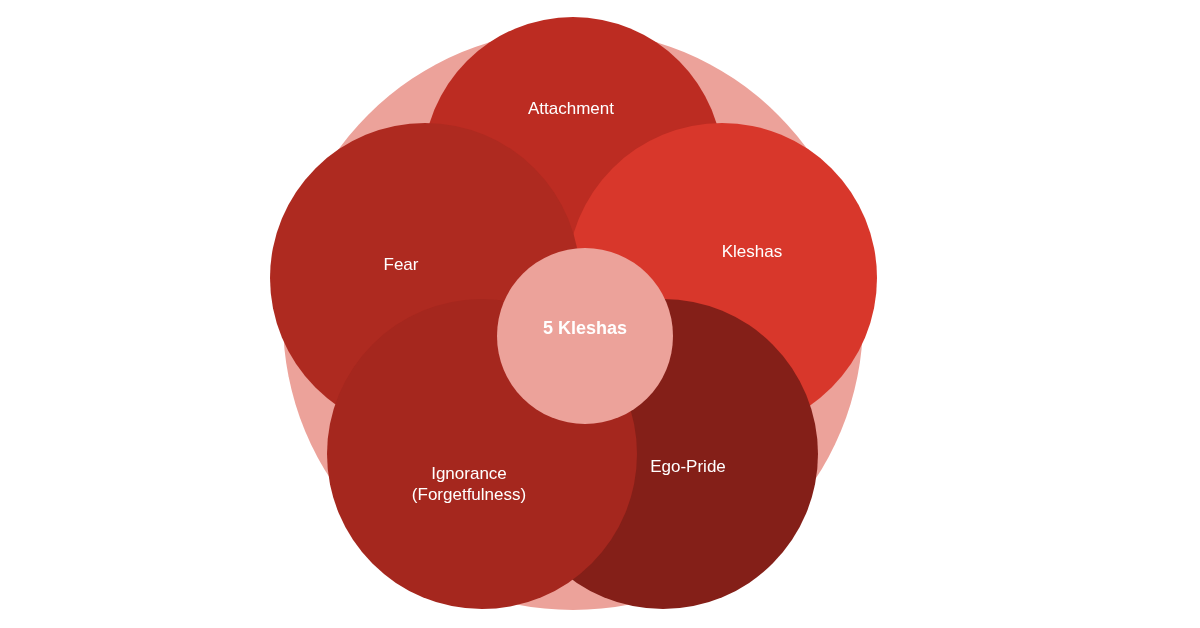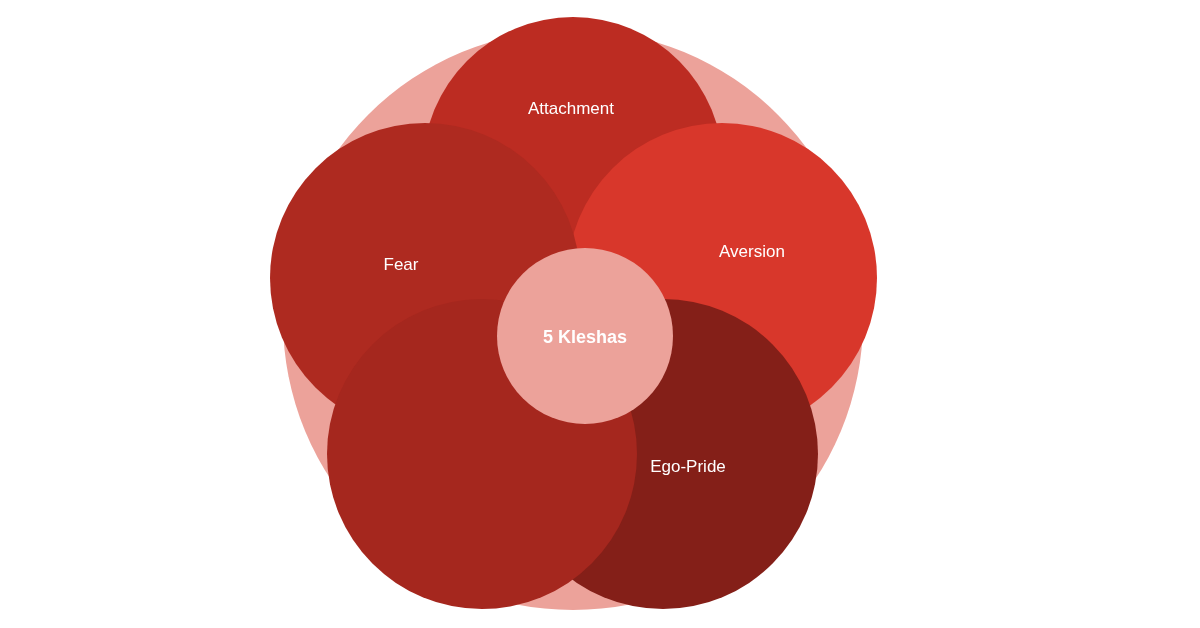--- a/index.html
+++ b/index.html
@@ -18,16 +18,20 @@
   <div class="circle petal" style="left: 423px; top: 17px; width: 300px; height: 300px; background: rgb(188, 44, 34);"></div>
   <div class="circle petal" style="left: 567px; top: 123px; width: 310px; height: 310px; background: rgb(216, 55, 43);"></div>
   <div class="circle petal" style="left: 270px; top: 123px; width: 310px; height: 310px; background: rgb(174, 42, 32);"></div>
   <div class="circle petal" style="left: 508px; top: 299px; width: 310px; height: 310px; background: rgb(132, 31, 24);"></div>
   <div class="circle petal" style="left: 327px; top: 299px; width: 310px; height: 310px; background: rgb(165, 39, 30);"></div>
 
   <div class="circle" id="center" style="left: 497px; top: 248px; width: 176px; height: 176px; background: rgb(236, 162, 154);"></div>
 
   <div class="label" style="left: 571px; top: 108px;">Attachment</div>
   <div class="label" style="left: 401px; top: 264px;">Fear</div>
-  <div class="label" style="left: 752px; top: 251px;">Aversion</div>
+  <div class="label" style="left: 752px; top: 251px;">Kleshas</div>
   <div class="label" style="left: 688px; top: 466px;">Ego-Pride</div>
-  <div class="label center" id="center-label" style="left: 585px; top: 337px; text-align: center;">5 Kleshas</div>
+  <div class="label" style="left: 469px; top: 484px;">
+    <div>Ignorance</div>
+    <div>(Forgetfulness)</div>
+  </div>
+  <div class="label center" id="center-label" style="left: 585px; top: 328px; text-align: center;">5 Kleshas</div>
 </div>
 
 </body></html>

